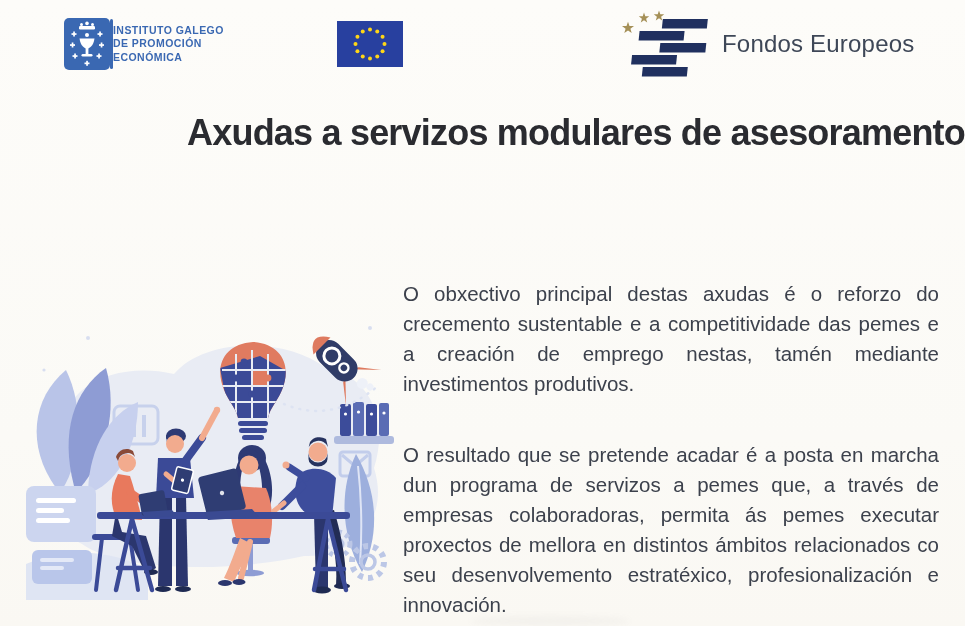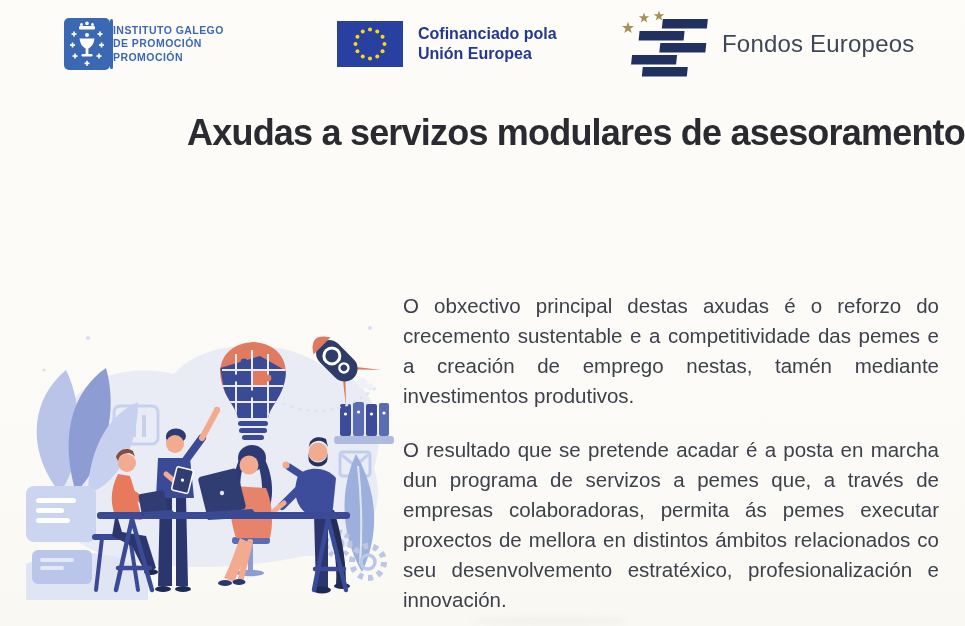--- a/index.html
+++ b/index.html
@@ -28,25 +28,25 @@
   
   .title{
     position:absolute;left:0;top:110px;width:100%;text-align:center;
     color:#2a2b30;font-weight:bold;font-size:36px;line-height:45px;letter-spacing:-.8px;
   }
   .title div{white-space:nowrap;text-align:right;}
 
   
   .illustration{position:absolute;left:26px;top:306px;width:368px;height:294px;}
   .body-text{
-    position:absolute;left:403px;top:291px;width:536px;
+    position:absolute;left:403px;top:279px;width:536px;
     color:#3c414c;font-size:20.5px;line-height:30px;text-align:justify;hyphens:none;
   }
   .body-text p{margin:0;}
-  .body-text p + p{margin-top:24px;}
+  .body-text p + p{margin-top:41px;}
 </style>
 </head>
 <body>
 
 <div class="page">
 
   <div class="logo-igape">
     <svg width="46" height="52" viewBox="0 0 46 52">
       <rect x="0" y="0" width="46" height="52" rx="5" fill="#3a68b2"></rect>
       <g fill="#ffffff">
@@ -76,21 +76,21 @@
             <rect x="34.2" y="35.5" width="1.7" height="5"></rect>
           <rect x="20.5" y="44.5" width="5" height="1.7"></rect>
             <rect x="22.2" y="42.8" width="1.7" height="5"></rect>
         </g>
       </g>
     </svg>
     <div class="igape-sep"></div>
     <div class="igape-text">
       <div>INSTITUTO GALEGO</div>
       <div>DE PROMOCIÓN</div>
-      <div>PROMOCIÓN</div>
+      <div>ECONÓMICA</div>
     </div>
   </div>
 
   <div class="logo-eu">
     <svg width="66" height="46" viewBox="0 0 66 46">
       <rect x="0" y="0" width="66" height="46" fill="#28409f"></rect>
       <g fill="#ffd617">
         <circle cx="33" cy="8.5" r="2"></circle>
           <circle cx="40.25" cy="10.44" r="2"></circle>
           <circle cx="45.56" cy="15.75" r="2"></circle>
@@ -98,24 +98,20 @@
           <circle cx="45.56" cy="30.25" r="2"></circle>
           <circle cx="40.25" cy="35.56" r="2"></circle>
         <circle cx="33" cy="37.5" r="2"></circle>
           <circle cx="25.75" cy="35.56" r="2"></circle>
           <circle cx="20.44" cy="30.25" r="2"></circle>
         <circle cx="18.5" cy="23" r="2"></circle>
           <circle cx="20.44" cy="15.75" r="2"></circle>
           <circle cx="25.75" cy="10.44" r="2"></circle>
       </g>
     </svg>
-    <div class="eu-text">
-      <div>Cofinanciado pola</div>
-      <div>Unión Europea</div>
-    </div>
   </div>
 
   <div class="logo-fondos">
     <svg width="104" height="72" viewBox="0 0 104 72">
       <defs>
         <path id="star" d="M0,-5.5 L1.29,-1.78 L5.23,-1.7 L2.09,0.68 L3.23,4.45 L0,2.2 L-3.23,4.45 L-2.09,0.68 L-5.23,-1.7 L-1.29,-1.78 Z"></path>
       </defs>
       <g fill="#a59057">
         <use href="#star" transform="translate(14,20) scale(1.15)"></use>
         <use href="#star" transform="translate(30,10)"></use>

